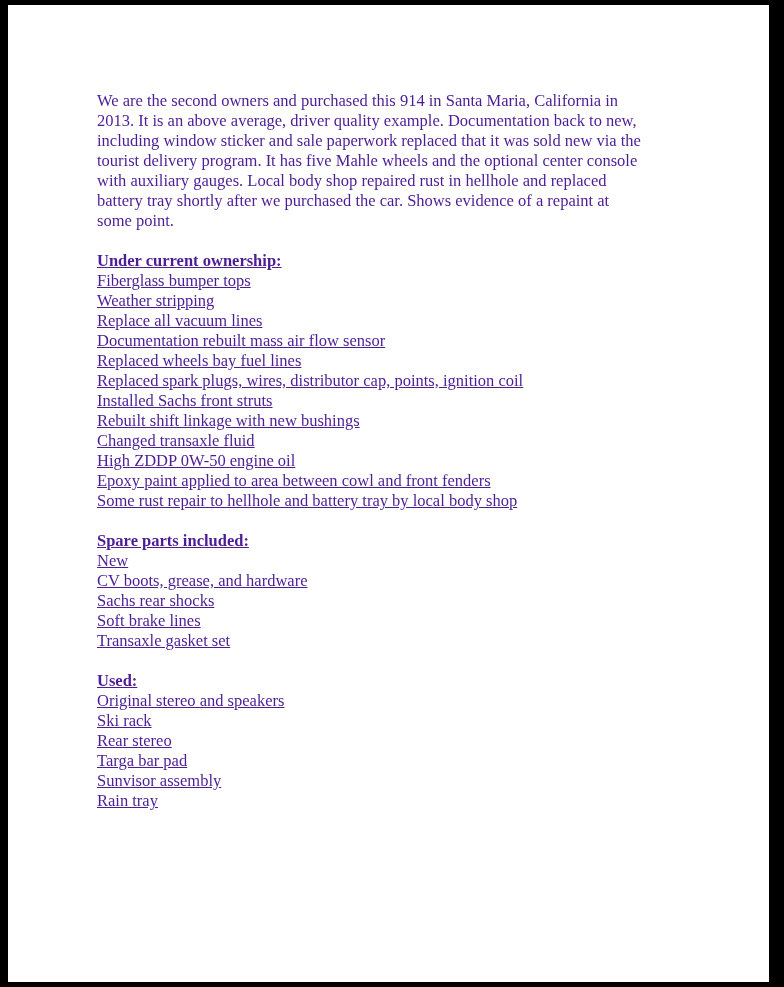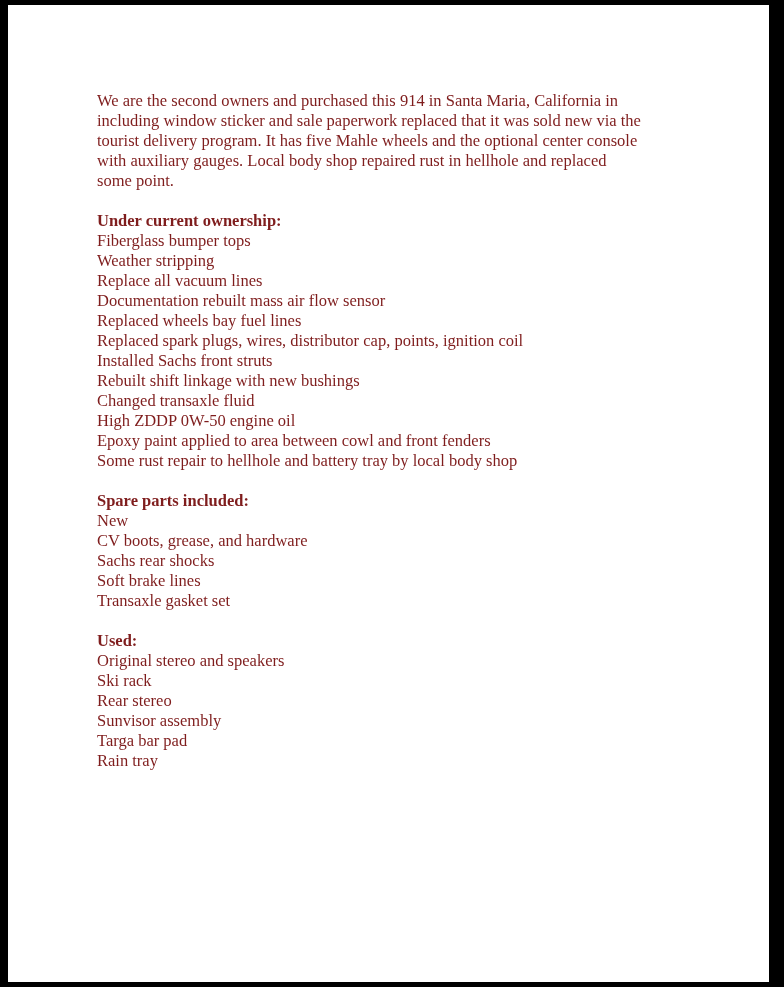--- a/index.html
+++ b/index.html
@@ -22,44 +22,47 @@
       width: 761px;
       height: 977px;
       background: #ffffff;
     }
     .content {
       box-sizing: border-box;
       padding: 86px 40px 0 89px;
       width: 100%;
       font-size: 16.5px;
       line-height: 20px;
-      color: #7f1d1d;
+      color: #4c1d95;
     }
     .paragraph .line,
     .section .item {
       white-space: nowrap;
     }
     .section {
       margin-top: 20px;
+      text-decoration: underline;
     }
     .section .heading {
       font-weight: bold;
     }
   </style>
 </head>
 <body>
 
 <div class="frame">
   <div class="page">
     <div class="content">
       <div class="paragraph">
           <div class="line">We are the second owners and purchased this 914 in Santa Maria, California in</div>
+          <div class="line">2013. It is an above average, driver quality example. Documentation back to new,</div>
           <div class="line">including window sticker and sale paperwork replaced that it was sold new via the</div>
           <div class="line">tourist delivery program. It has five Mahle wheels and the optional center console</div>
           <div class="line">with auxiliary gauges. Local body shop repaired rust in hellhole and replaced</div>
+          <div class="line">battery tray shortly after we purchased the car. Shows evidence of a repaint at</div>
           <div class="line">some point.</div>
         </div>
       <div>
           <div class="section">
             <div class="heading">Under current ownership:</div>
             <div class="item">Fiberglass bumper tops</div>
             <div class="item">Weather stripping</div>
             <div class="item">Replace all vacuum lines</div>
             <div class="item">Documentation rebuilt mass air flow sensor</div>
             <div class="item">Replaced wheels bay fuel lines</div>
@@ -77,20 +80,20 @@
             <div class="item">CV boots, grease, and hardware</div>
             <div class="item">Sachs rear shocks</div>
             <div class="item">Soft brake lines</div>
             <div class="item">Transaxle gasket set</div>
           </div>
           <div class="section">
             <div class="heading">Used:</div>
             <div class="item">Original stereo and speakers</div>
             <div class="item">Ski rack</div>
             <div class="item">Rear stereo</div>
+            <div class="item">Targa bar pad</div>
             <div class="item">Sunvisor assembly</div>
-            <div class="item">Targa bar pad</div>
             <div class="item">Rain tray</div>
           </div>
         </div>
     </div>
   </div>
 </div>
 
 </body></html>

